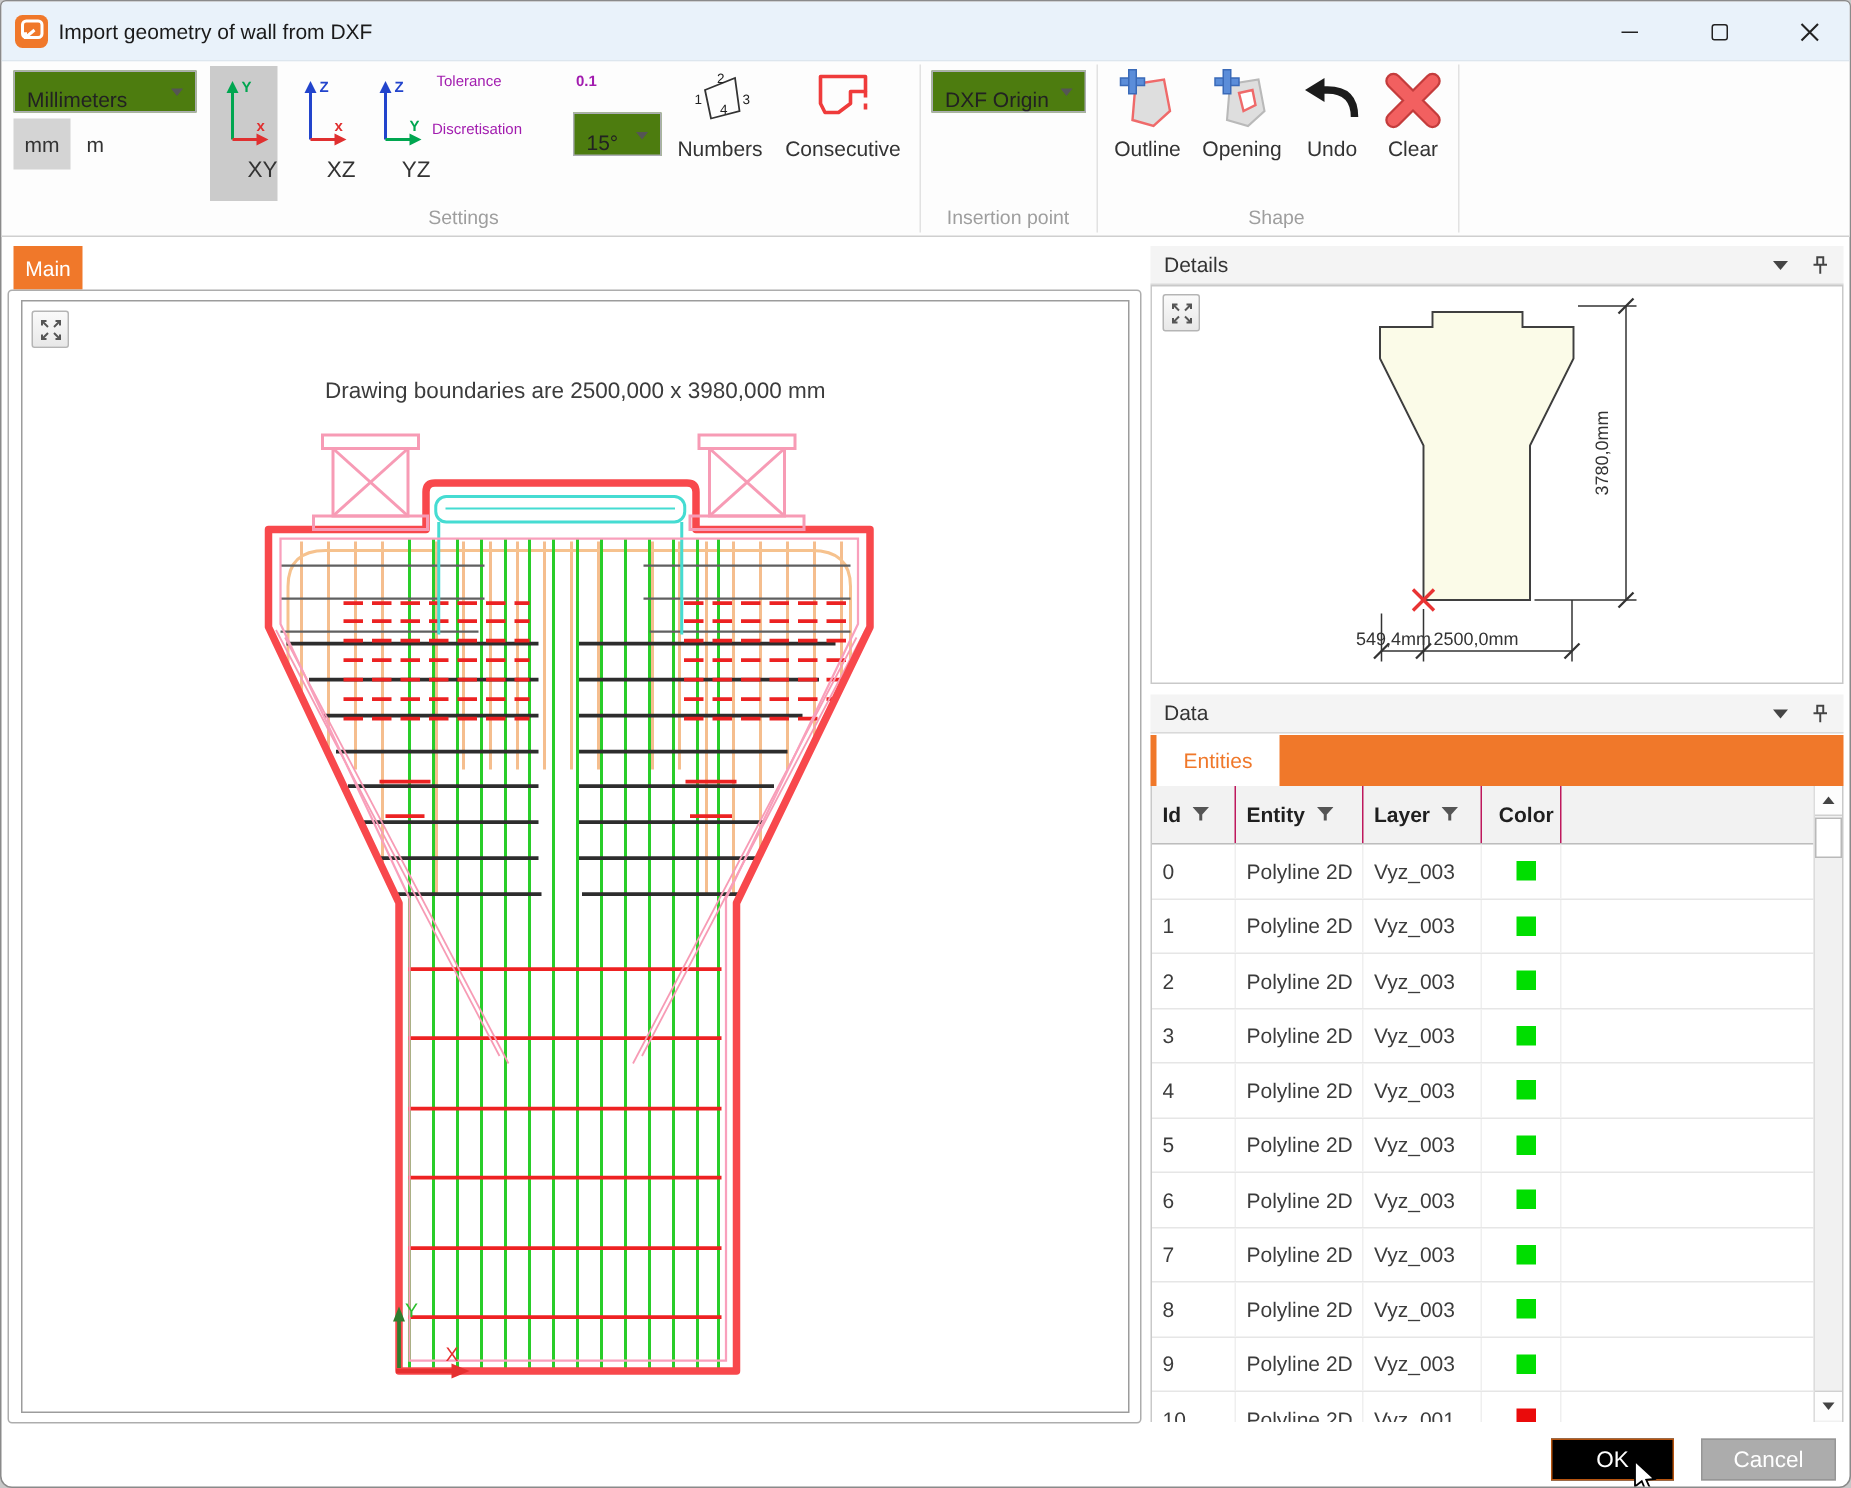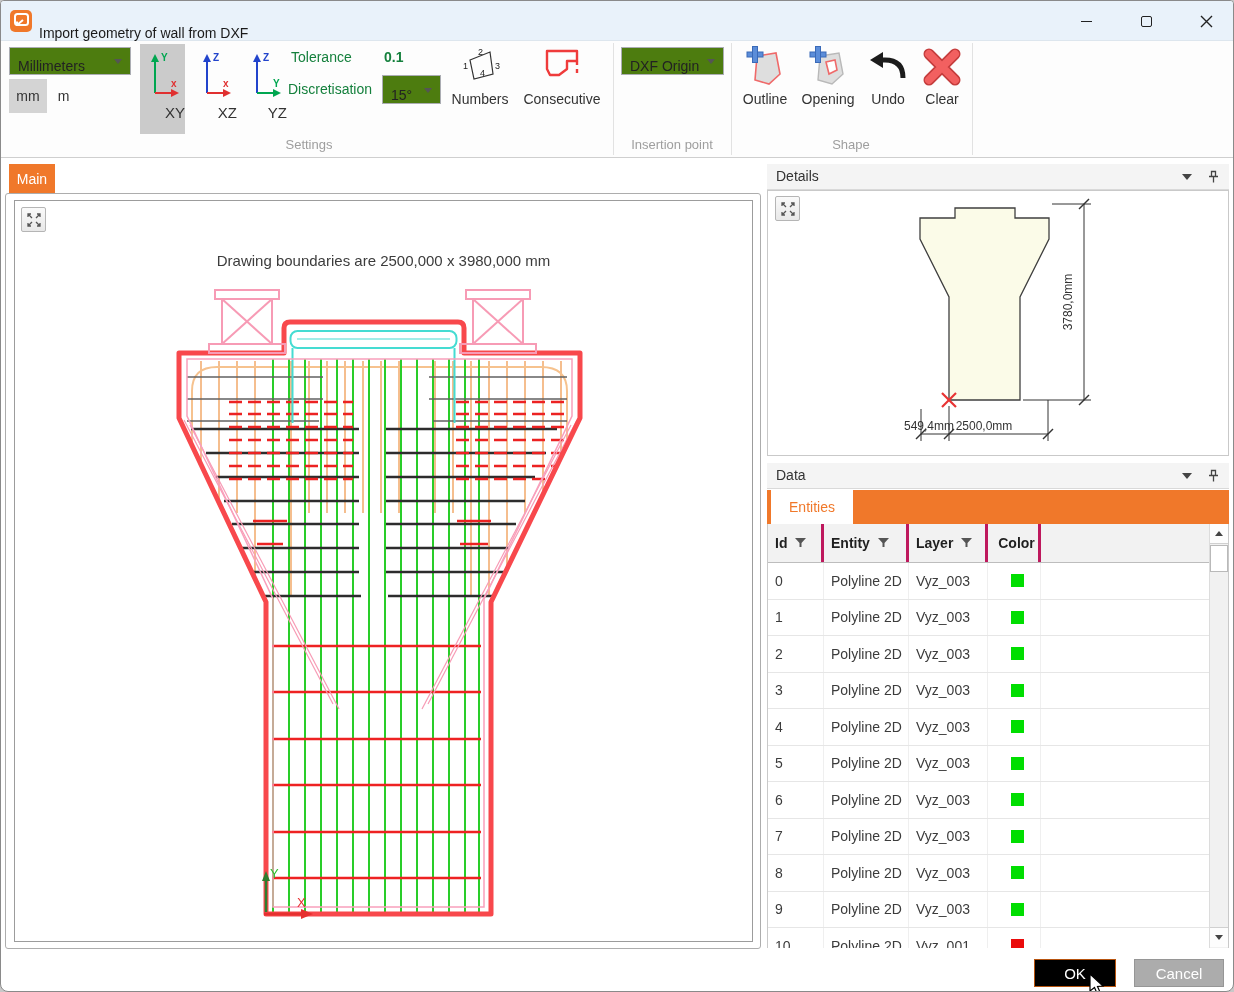--- a/index.html
+++ b/index.html
@@ -3,21 +3,21 @@
 <meta charset="utf-8">
 <style>
   * { margin:0; padding:0; box-sizing:border-box; }
   html,body { background:#c8c8c8; font-family:"Liberation Sans", sans-serif; }
   .window { position:relative; width:1234px; height:992px; background:#fff;
             border:1px solid #8a8a8a; border-radius:4px 4px 8px 8px; overflow:hidden; }
 
   
   .titlebar { position:absolute; left:0; top:0; width:1234px; height:40px; background:#e9f2fa; border-bottom:1px solid #dde6ee; }
   .app-icon { position:absolute; left:9px; top:9px; width:22px; height:22px; background:#f0782a; border-radius:5px; }
-  .window-title { position:absolute; left:38px; top:12px; height:28px; line-height:40px; font-size:14px; color:#1a1a1a; }
+  .window-title { position:absolute; left:38px; top:0; height:28px; line-height:40px; font-size:14px; color:#1a1a1a; }
   .cap-btn { position:absolute; top:0; width:46px; height:40px; display:flex; align-items:center; justify-content:center; }
   .btn-min { left:1062px; } .btn-max { left:1122px; } .btn-close { left:1180px; width:50px; }
   .glyph-min { width:11px; height:0; border-top:1.4px solid #222; }
   .glyph-max { width:11px; height:11px; border:1.4px solid #222; border-radius:2px; }
 
   
   .ribbon { position:absolute; left:0; top:40px; width:1234px; height:117px; background:#fdfdfd; border-bottom:1px solid #cfcfcf; }
   .combo { position:absolute; background:#4d7c0f; border:1px solid #abadb3; font-size:14px; color:#222;
            display:flex; align-items:flex-end; padding-left:8px; }
   .combo .arrow { position:absolute; right:8px; top:50%; margin-top:-2px; width:0; height:0;
@@ -26,21 +26,21 @@
   .dxf-combo { left:620px; top:46px; width:103px; height:28px; }
   .disc-combo { left:381px; top:74px; width:59px; height:29px; }
   .unit-btn { position:absolute; top:78px; height:34px; font-size:14px; color:#333; display:flex; align-items:center; justify-content:center; }
   .unit-mm { left:8px; width:38px; background:#d4d4d4; }
   .unit-m { left:47px; width:31px; }
   .plane-btn { position:absolute; top:43px; width:45px; height:90px; text-align:center; font-size:15px; color:#333; }
   .plane-btn.sel { background:#cbcbcb; }
   .plane-xy { left:139px; } .plane-xz { left:191px; } .plane-yz { left:241px; }
   .plane-btn svg { margin-top:5px; }
   .plane-label { margin-top:2px;text-align:right; }
-  .rlabel { position:absolute; font-size:14px; color:#15803d; }
+  .rlabel { position:absolute; font-size:10px; color:#a21caf; }
   .lab-tol { left:290px; top:48px; } .lab-tolv { left:383px; top:48px; font-weight:bold; }
   .lab-disc { left:287px; top:80px; }
   .tool-btn { position:absolute; top:42px; text-align:center; font-size:14px; color:#333; }
   .tool-btn .ticon { height:48px; display:flex; align-items:center; justify-content:center; }
   .btn-numbers { left:445px; width:68px; }
   .btn-consecutive { left:514px; width:94px; }
   .btn-outline { left:735px; width:58px; }
   .btn-opening { left:795px; width:64px; }
   .btn-undo { left:861px; width:52px; }
   .btn-clear { left:915px; width:52px; }
@@ -72,21 +72,21 @@
 
   .entities-strip { position:absolute; left:766px; top:489px; width:462px; height:34px; background:#f0782a; }
   .entities-tab { position:absolute; left:4px; top:0; width:82px; height:34px; background:#fff; color:#f0782a;
                   font-size:14px; display:flex; align-items:center; justify-content:center; }
 
   
   .data-table { position:absolute; left:766px; top:523px; width:462px; height:424px; background:#fff;
                 border-left:1px solid #c9c9c9; border-right:1px solid #c9c9c9; overflow:hidden; }
   .thead { display:flex; height:39px; background:#f2f2f2; border-bottom:1px solid #bdbdbd; margin-right:19px;
            font-weight:bold; font-size:14px; color:#1f1f1f; }
-  .th { display:flex; align-items:center; gap:8px; padding-left:7px; border-right:3px solid #be185d; }
+  .th { display:flex; align-items:center; gap:8px; padding-left:7px; border-right:1px solid #be185d; }
   .trow { display:flex; height:36.5px; border-bottom:1px solid #e6e6e6; margin-right:19px; font-size:14px; color:#3c3c3c; }
   .tc { display:flex; align-items:center; padding-left:7px; border-right:1px solid #efefef; }
   .c-id { width:56px; } .c-entity { width:85px; } .c-layer { width:79px; } .c-color { width:53px; justify-content:center; }
   .c-fill { flex:1; border-right:none; }
   .swatch { width:13px; height:13px; display:inline-block; }
   .vscroll { position:absolute; right:0; top:0; bottom:0; width:19px; background:#f1f1f1; border-left:1px solid #dcdcdc; }
   .sb-btn { position:absolute; left:0; width:18px; height:20px; background:#fdfdfd; display:flex; align-items:center; justify-content:center; }
   .sb-up { top:0; border-bottom:1px solid #d0d0d0; }
   .sb-down { bottom:1px; border-top:1px solid #d0d0d0; }
   .sb-thumb { position:absolute; left:0; top:21px; width:18px; height:27px; background:#fff; border:1px solid #b9b9b9; }

